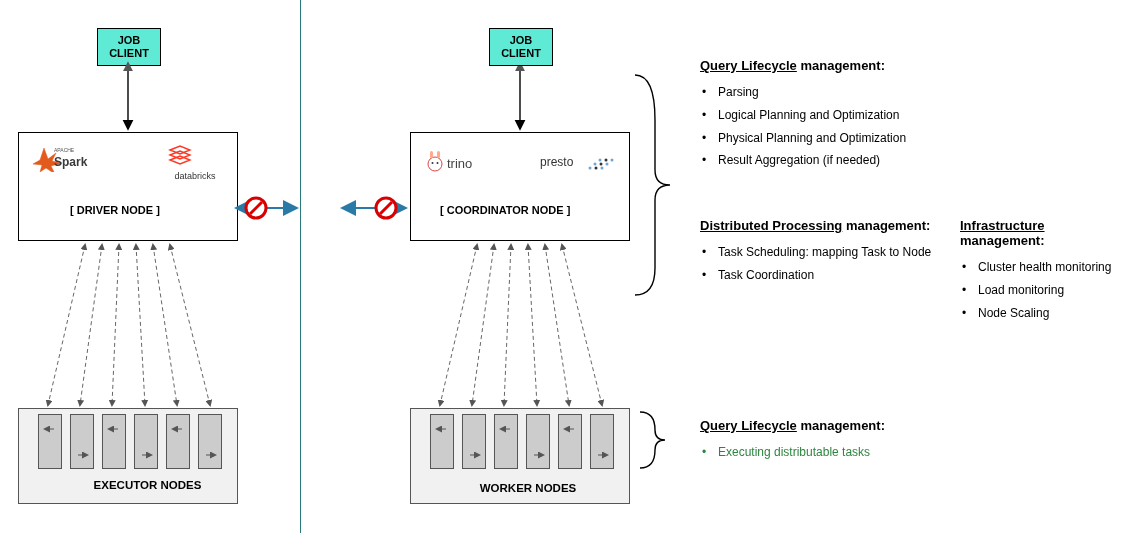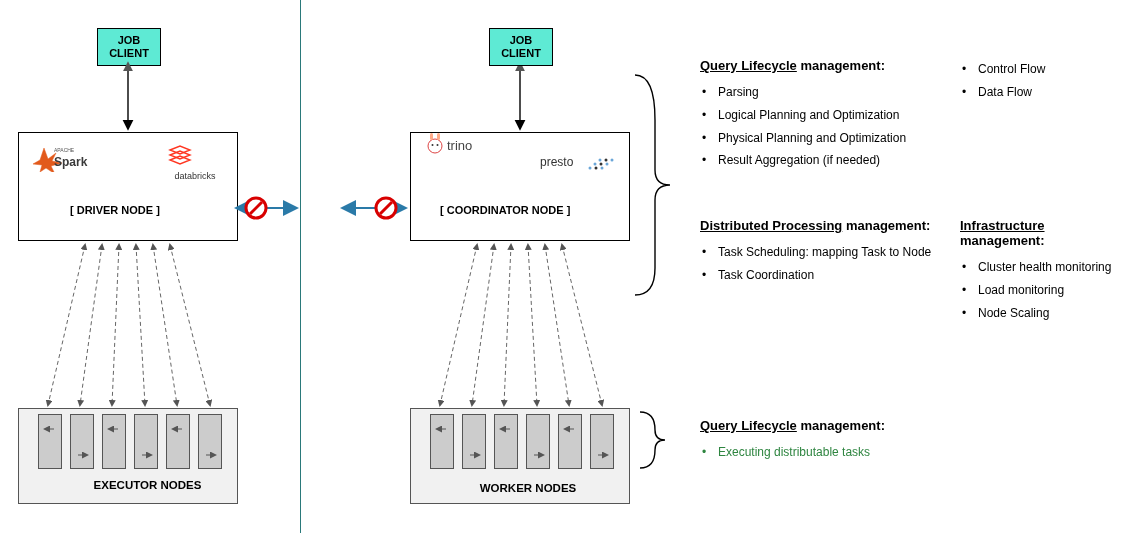--- a/index.html
+++ b/index.html
@@ -206,21 +206,21 @@
 
   <path d="M635 75 Q655 75 655 120 L655 170 Q655 185 670 185 Q655 185 655 200 L655 268 Q655 295 635 295" fill="none" stroke="#000" stroke-width="1.4"></path>
 
   <path d="M640 412 Q655 412 655 430 Q655 440 665 440 Q655 440 655 450 Q655 468 640 468" fill="none" stroke="#000" stroke-width="1.4"></path>
 </svg>
 
 <div class="job-client" style="left:489px; top:28px;">
   <span>JOB<br>CLIENT</span>
 </div>
 <div class="main-box" style="left:410px; top:132px; width:218px; height:107px;"></div>
-<div style="position:absolute; left:425px; top:132px;">
+<div style="position:absolute; left:425px; top:150px;">
   <svg width="70" height="24">
 
     <circle cx="10" cy="14" r="7" fill="#fff" stroke="#d44"></circle>
     <rect x="5" y="1" width="3" height="7" rx="1.5" fill="#fa8"></rect>
     <rect x="12" y="1" width="3" height="7" rx="1.5" fill="#fa8"></rect>
     <circle cx="7.5" cy="13" r="1" fill="#333"></circle>
     <circle cx="12.5" cy="13" r="1" fill="#333"></circle>
     <text x="22" y="18" font-size="13" fill="#444" font-family="Arial">trino</text>
   </svg>
 </div>
@@ -289,24 +289,20 @@
 <div class="text-col" style="left:700px; top:58px; width:240px;">
   <div class="section-title"><span class="u">Query Lifecycle</span><span class="m"> management:</span></div>
   <ul>
     <li>Parsing</li>
     <li>Logical Planning and Optimization</li>
     <li>Physical Planning and Optimization</li>
     <li>Result Aggregation (if needed)</li>
   </ul>
 </div>
 <div class="text-col" style="left:960px; top:58px; width:170px;">
-  <ul>
-    <li>Control Flow</li>
-    <li>Data Flow</li>
-  </ul>
 </div>
 
 <div class="text-col" style="left:700px; top:218px; width:250px;">
   <div class="section-title"><span class="u">Distributed  Processing</span><span class="m"> management:</span></div>
   <ul>
     <li>Task Scheduling: mapping Task to Node</li>
     <li>Task Coordination</li>
   </ul>
 </div>
 <div class="text-col" style="left:960px; top:218px; width:170px;">

